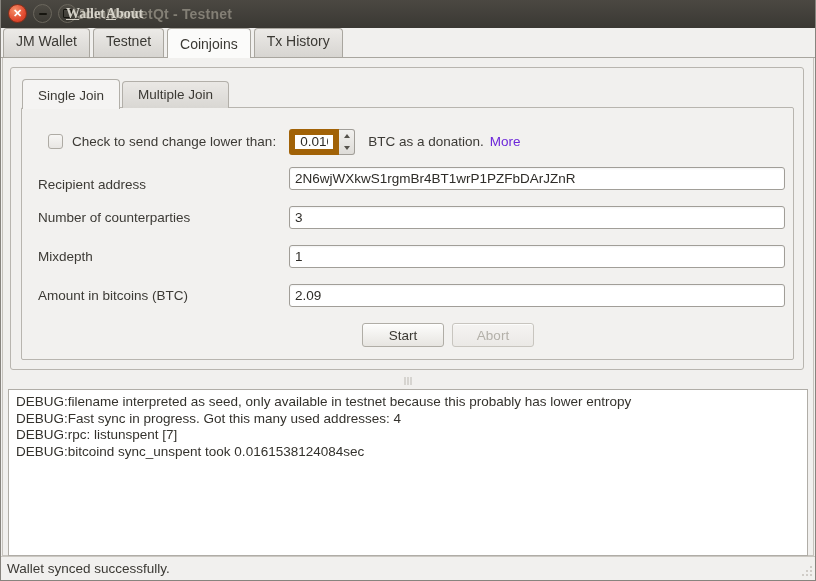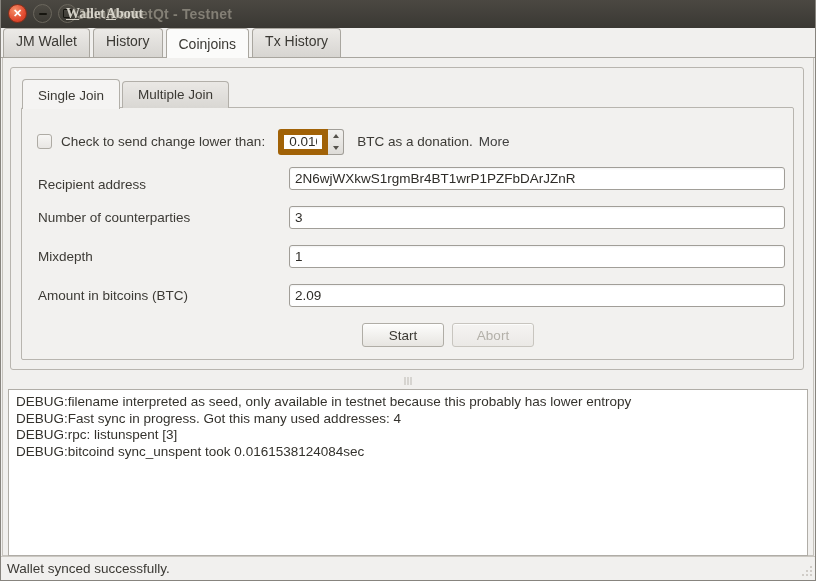--- a/index.html
+++ b/index.html
@@ -43,38 +43,38 @@
   .groupbox{position:absolute;left:7px;top:9px;width:794px;height:303px;box-sizing:border-box;
     border:1px solid #b8b5af;border-radius:3px;text-decoration:underline;}
   .subtabbar{position:absolute;left:11px;top:11px;display:flex;align-items:flex-end;z-index:2;}
   .subtab{box-sizing:border-box;padding:5px 15px 6px;font-size:13.5px;color:#3b3934;
     background:linear-gradient(#eae8e5,#d9d7d3);border:1px solid #b2afa9;border-bottom:none;
     border-radius:4px 4px 0 0;margin-right:2px;white-space:nowrap;}
   .subtab.active{background:#f5f4f3;padding-top:8px;margin-bottom:-1px;z-index:3;}
   .subpane{position:absolute;left:10px;top:39px;right:9px;bottom:9px;box-sizing:border-box;
     border:1px solid #b8b5af;border-radius:2px;background:#f2f1ef;}
   
-  .donation-row{position:absolute;left:15px;top:20px;height:27px;display:flex;align-items:center;}
+  .donation-row{position:absolute;left:26px;top:20px;height:27px;display:flex;align-items:center;}
   .checkbox{width:15px;height:15px;box-sizing:border-box;border:1px solid #aeaba4;border-radius:3px;
     background:linear-gradient(#f7f6f4,#e8e6e3);margin-right:9px;}
   .donation-label{font-size:13.5px;color:#3c3a35;margin-right:13px;}
   .spinbox{display:flex;height:26px;margin-right:13px;}
   .spin-field{width:50px;height:26px;box-sizing:border-box;border:6px solid #a16207;
     border-radius:3px 0 0 3px;background:#fff;font-family:"Liberation Sans",sans-serif;
     font-size:13.5px;color:#2e2c28;padding:0 5px;outline:none;}
   .spin-btns{width:16px;height:26px;box-sizing:border-box;border:1px solid #a19e98;border-left:none;
     border-radius:0 3px 3px 0;background:linear-gradient(#f2f1ef,#dedcd8);
     display:flex;flex-direction:column;}
   .spin-btn{flex:1;display:flex;align-items:center;justify-content:center;}
   .arr-up{width:0;height:0;border-left:3px solid transparent;border-right:3px solid transparent;
     border-bottom:4px solid #55524c;}
   .arr-dn{width:0;height:0;border-left:3px solid transparent;border-right:3px solid transparent;
     border-top:4px solid #55524c;}
   .donation-suffix{font-size:13.5px;color:#3c3a35;margin-right:6px;}
-  .link{font-size:13.5px;color:#404040;cursor:pointer;}
+  .link{font-size:13.5px;color:#6d28d9;cursor:pointer;}
   
   .field-label{position:absolute;left:16px;font-size:13.5px;color:#3c3a35;white-space:nowrap;}
   .field-input{position:absolute;left:267px;width:496px;height:23px;box-sizing:border-box;
     border:1px solid #a19e98;border-radius:3px;background:#fff;
     font-family:"Liberation Sans",sans-serif;font-size:13.5px;color:#2e2c28;
     padding:1px 5px;outline:none;box-shadow:inset 0 1px 2px rgba(0,0,0,.05);}
   
   .btn{position:absolute;top:215px;width:82px;height:24px;box-sizing:border-box;
     border:1px solid #b0ada6;border-radius:3px;background:linear-gradient(#fdfdfc,#e7e5e1);
     font-family:"Liberation Sans",sans-serif;font-size:13.5px;color:#3b3934;
@@ -109,21 +109,21 @@
     </div>
   <div class="title-ghost">JoinMarketQt - Testnet</div>
   <div class="menu-overlay">
     <span class="menu-item">Wallet</span>
     <span class="menu-item">About</span>
   </div>
 </div>
 
 <div class="tabbar">
   <div class="tab">JM Wallet</div>
-  <div class="tab">History</div>
+  <div class="tab">Testnet</div>
   <div class="tab active">Coinjoins</div>
   <div class="tab">Tx History</div>
 </div>
 
 <div class="pane">
 
   <div class="groupbox">
     <div class="subtabbar">
       <div class="subtab active">Single Join</div>
       <div class="subtab">Multiple Join</div>
@@ -168,21 +168,21 @@
 
   <div class="splitter">
       <i></i>
       <i></i>
       <i></i>
     </div>
 
   <div class="logbox">
     <div class="log-line">DEBUG:filename interpreted as seed, only available in testnet because this probably has lower entropy</div>
     <div class="log-line">DEBUG:Fast sync in progress. Got this many used addresses: 4</div>
-    <div class="log-line">DEBUG:rpc: listunspent [3]</div>
+    <div class="log-line">DEBUG:rpc: listunspent [7]</div>
     <div class="log-line">DEBUG:bitcoind sync_unspent took 0.0161538124084sec</div>
   </div>
 </div>
 
 <div class="statusbar">
   <div class="status-msg">Wallet synced successfully.</div>
   <svg class="resize-grip" width="13" height="13">
     <circle cx="11" cy="2" r="1" fill="#c4c1ba"></circle>
     <circle cx="7" cy="6" r="1" fill="#c4c1ba"></circle>
     <circle cx="11" cy="6" r="1" fill="#c4c1ba"></circle>

